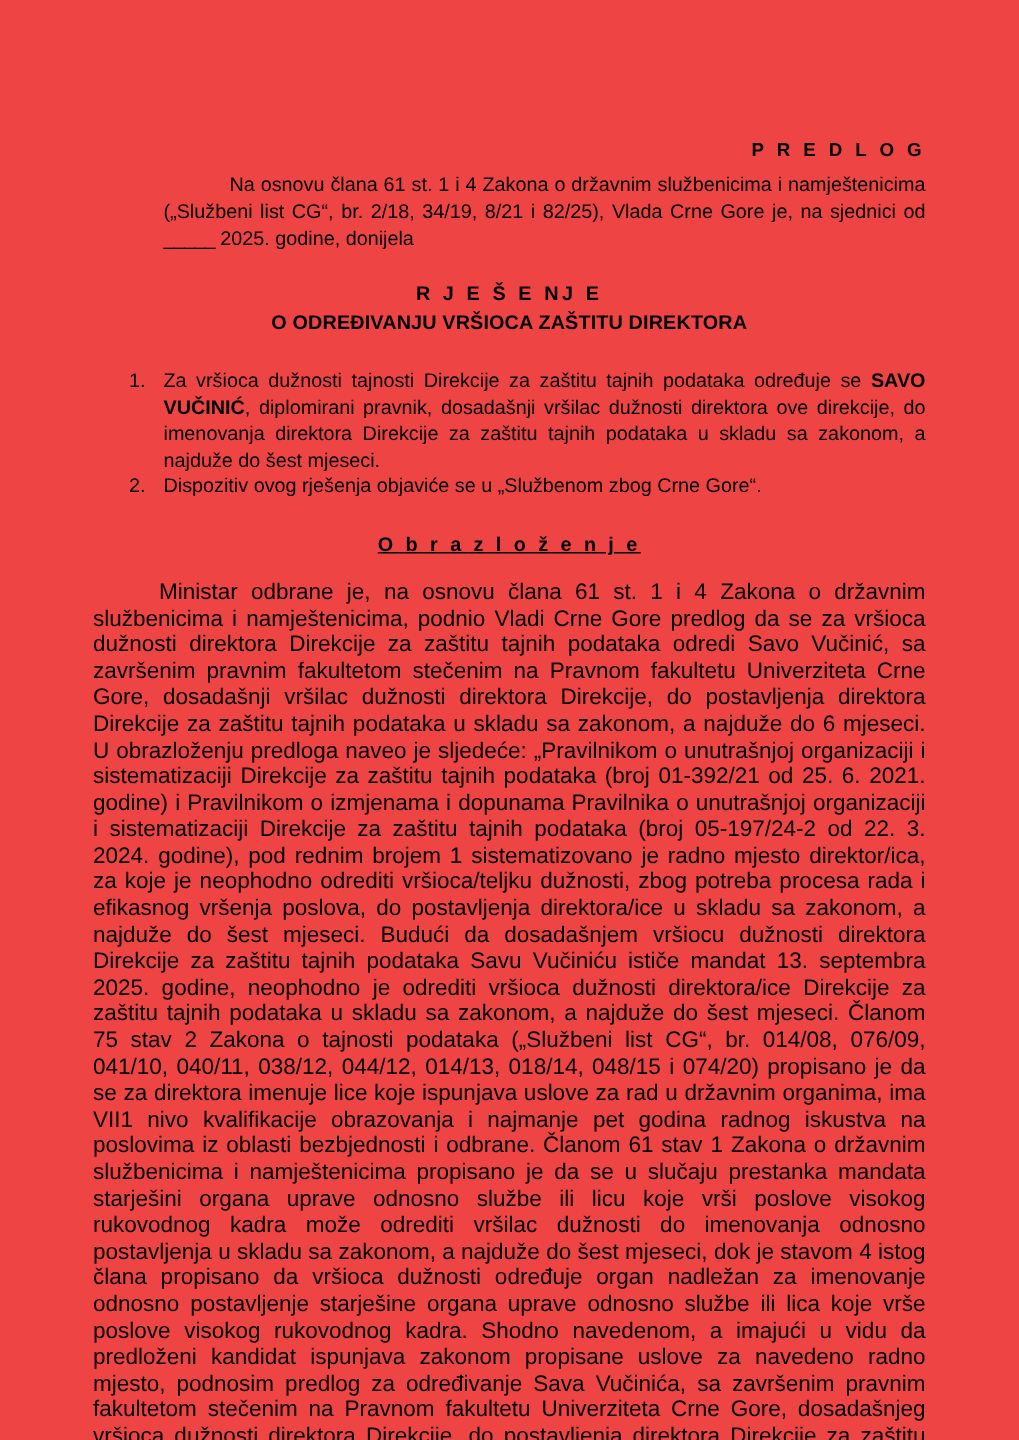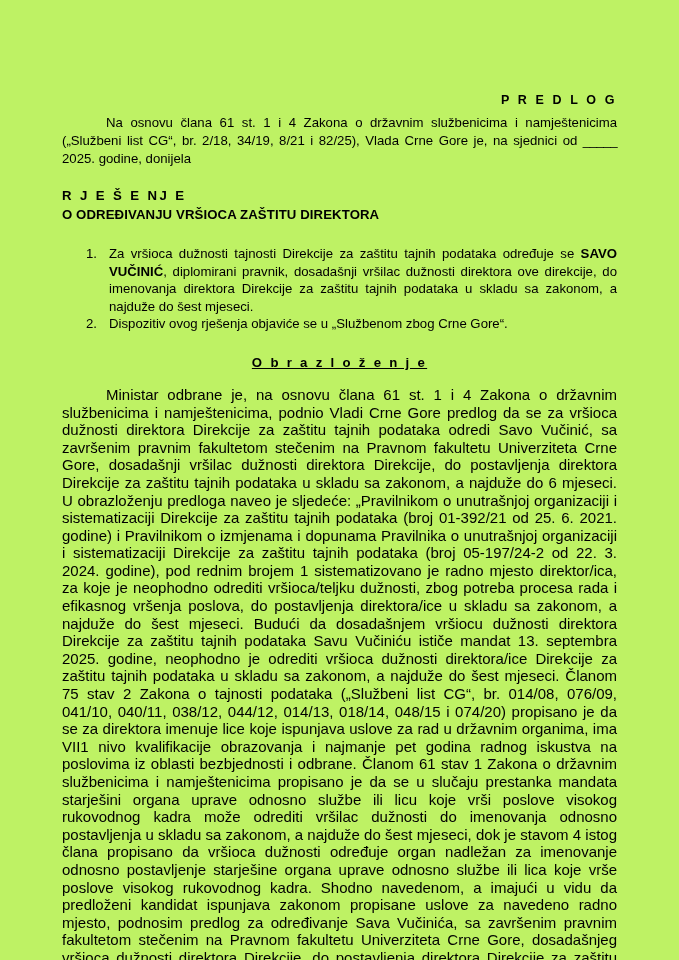--- a/index.html
+++ b/index.html
@@ -11,21 +11,21 @@
     width: 679px;
     height: 960px;
     font-family: "Liberation Sans", sans-serif;
     color: #000000;
     overflow: hidden;
   }
   .page {
     position: relative;
     width: 679px;
     height: 960px;
-    background: #bef264;
+    background: #ef4444;
     box-sizing: border-box;
     padding: 0 62px;
   }
 
   
   .doc-header {
     text-align: right;
     font-size: 12.5px;
     font-weight: bold;
     letter-spacing: 2.6px;
@@ -34,28 +34,30 @@
   }
 
   
   .preamble {
     margin-top: 7px;
     font-size: 13.2px;
     line-height: 17.6px;
     text-align: justify;
     text-indent: 44px;
     hyphens: none;
+    margin-left: 47px;
   }
   .blank-line {
     letter-spacing: -0.5px;
   }
 
   
   .title-block {
     margin-top: 20px;
+    text-align: center;
     font-weight: bold;
     font-size: 13.2px;
     line-height: 17.4px;
   }
   .title-line-1 {
     letter-spacing: 2.4px;
     margin-bottom: 1px;
   }
   .title-line-2,
   .title-line-3 {

